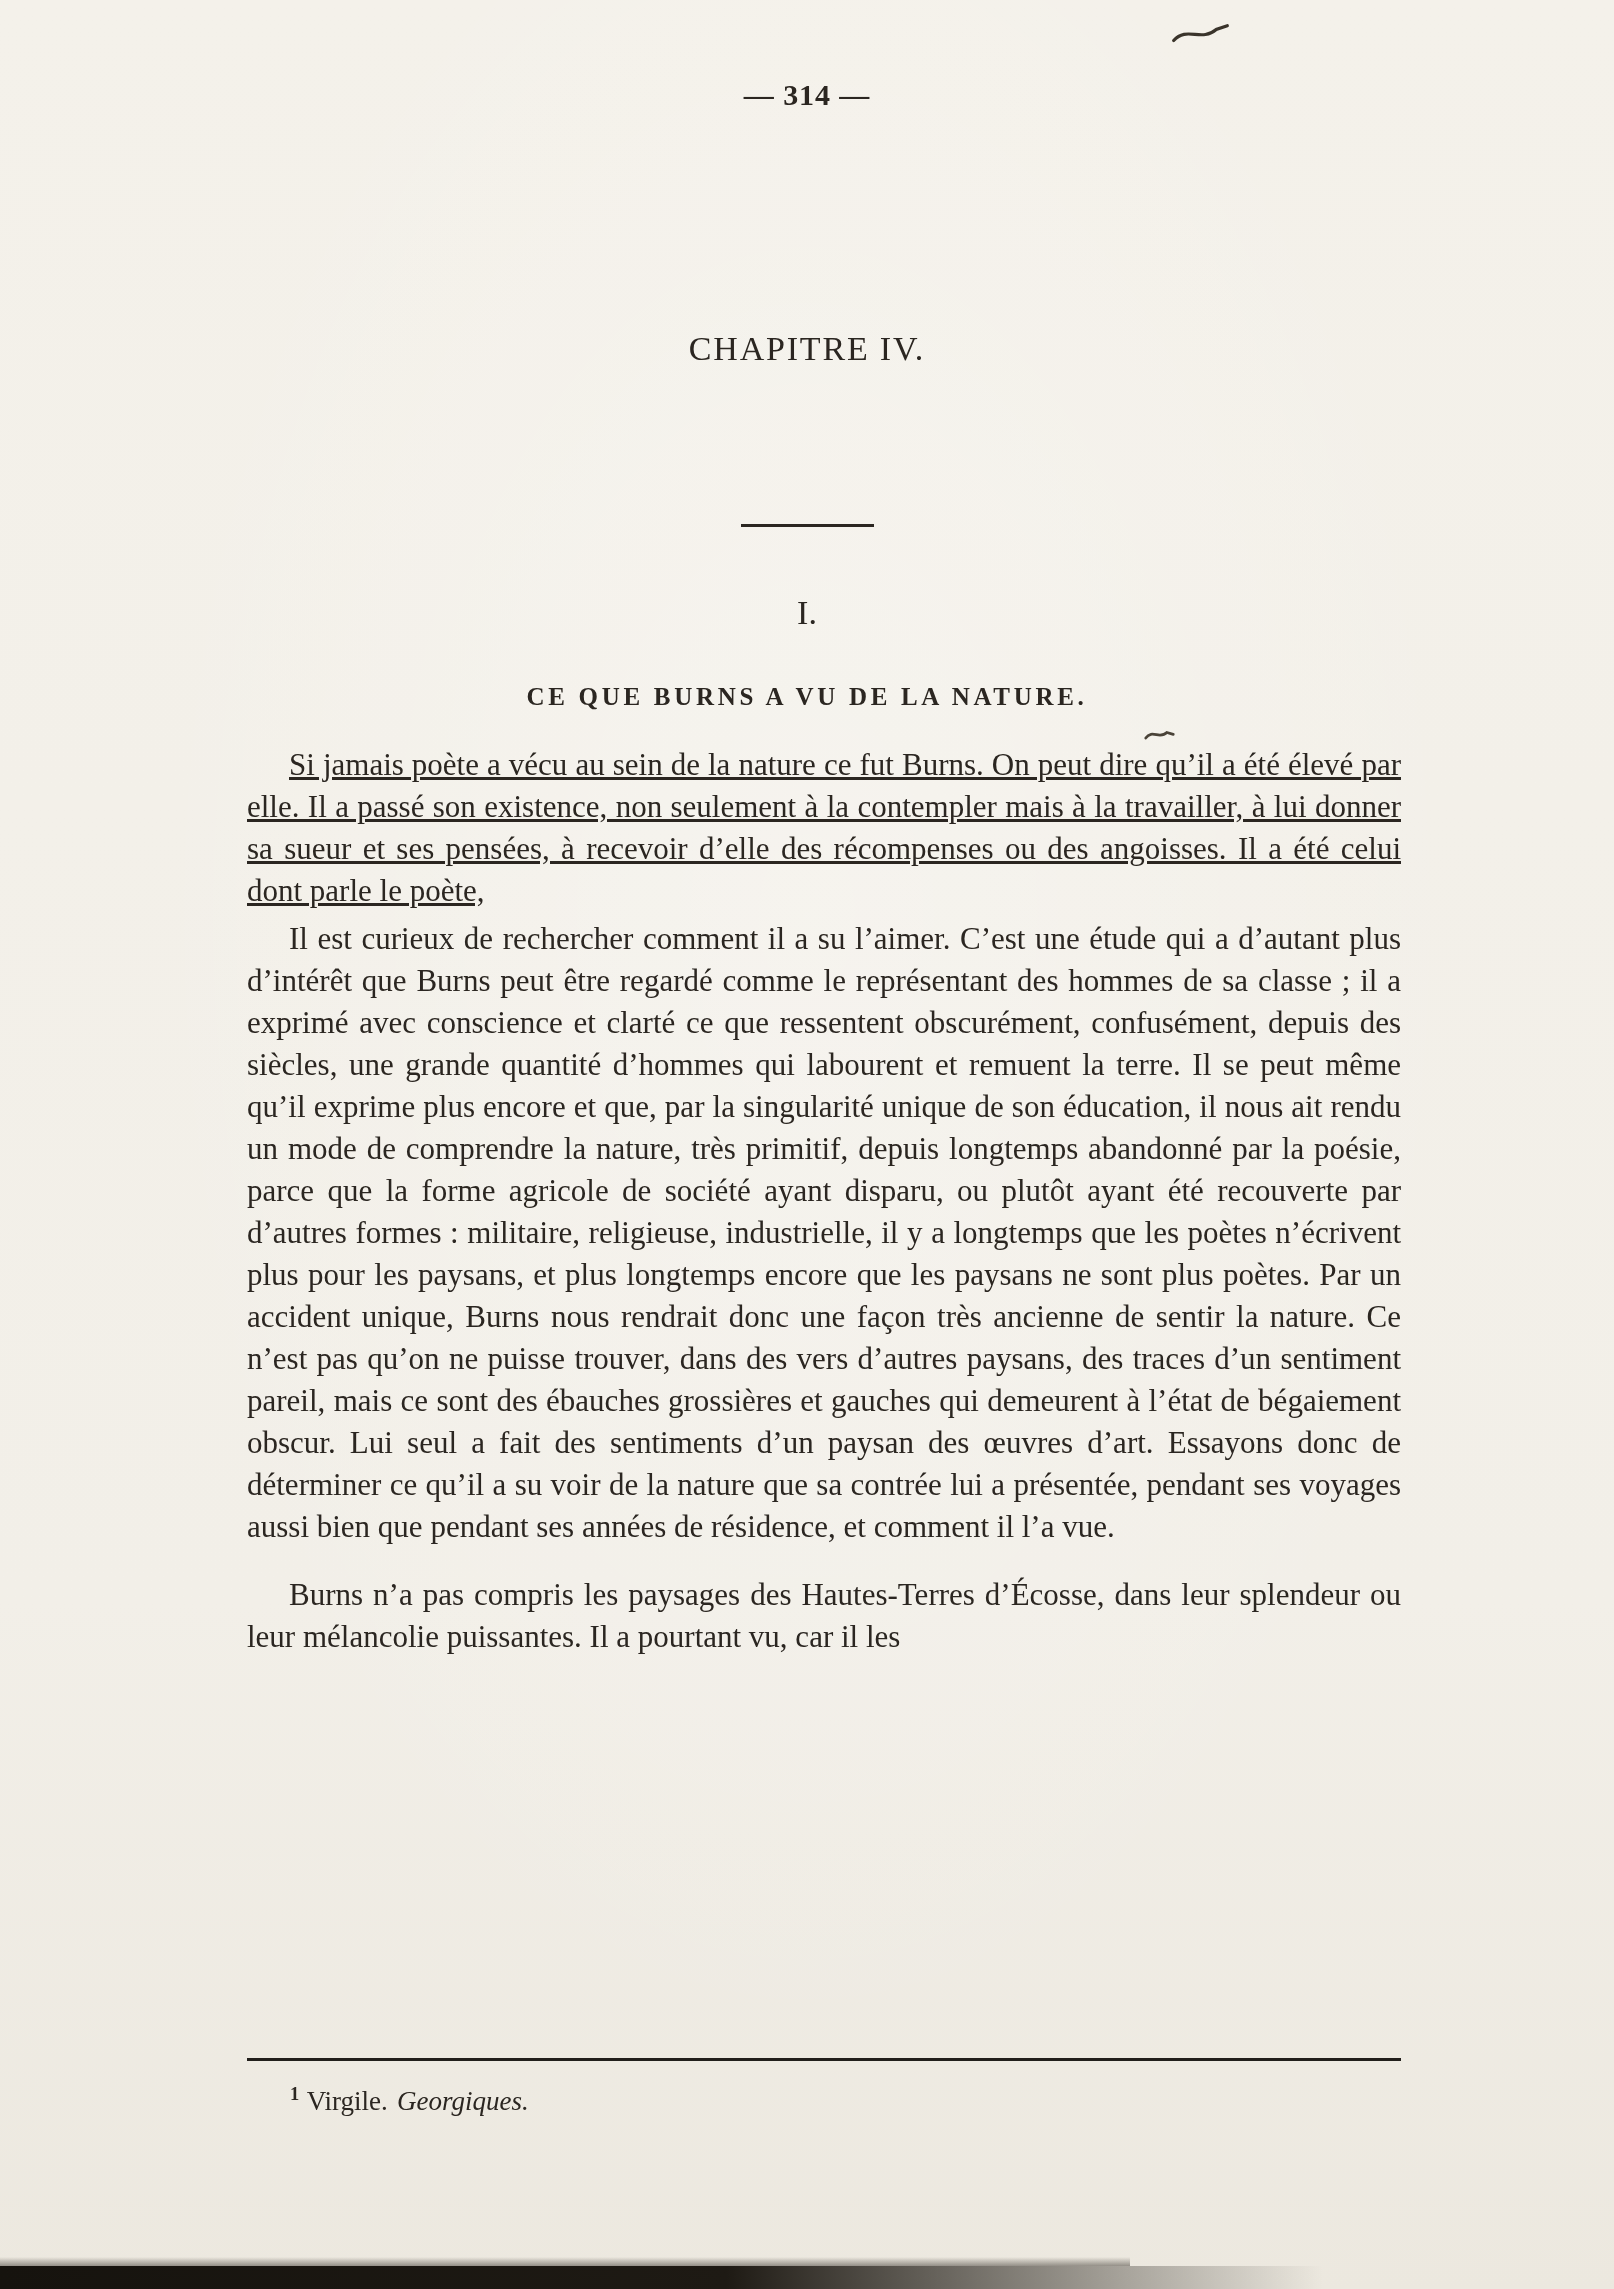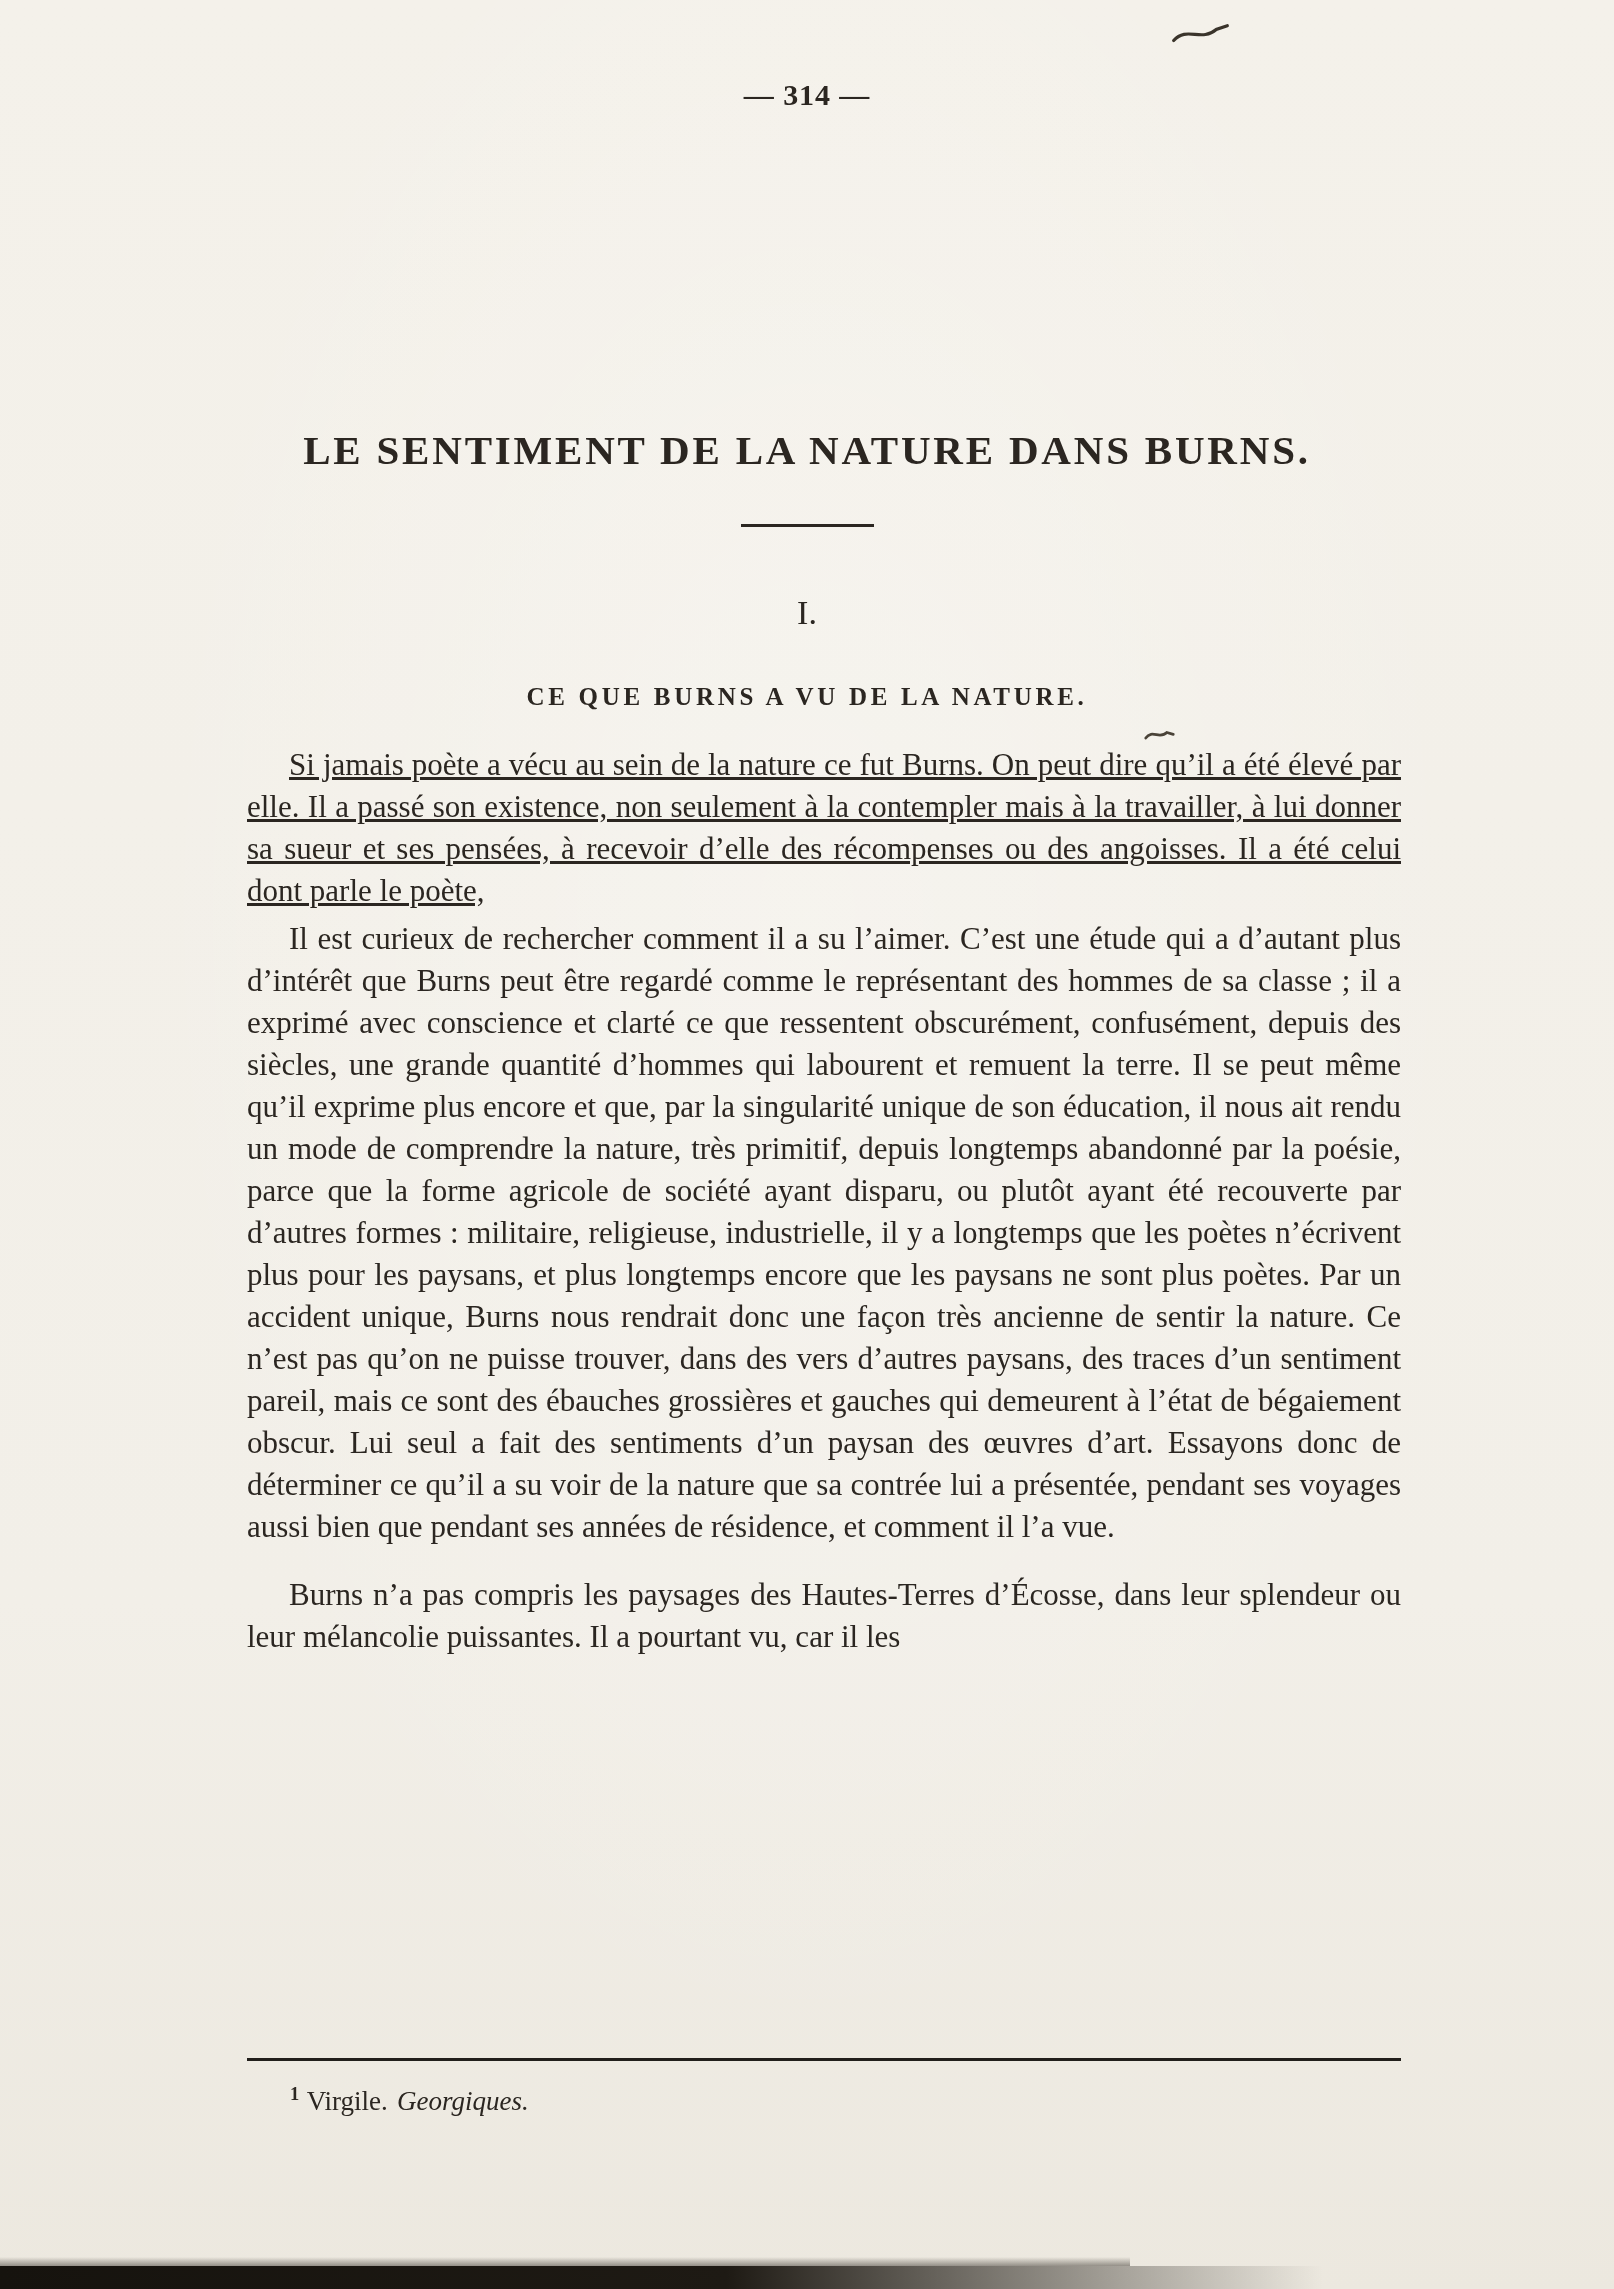--- a/index.html
+++ b/index.html
@@ -142,22 +142,22 @@
 <body>
 
 <div class="scan">
 
   <div class="centered page-number">— 314 —</div>
 
   <svg class="ink-mark mark-top-right" width="61" height="26" viewBox="0 0 66 28">
     <path d="M4 20 C 18 4, 34 22, 50 8 L 62 4" stroke="#3a342b" stroke-width="3.5" fill="none" stroke-linecap="round"></path>
   </svg>
 
+  <div class="centered chapter">CHAPITRE IV.</div>
 
-  <div class="centered title">LE SENTIMENT DE LA NATURE DANS BURNS.</div>
 
   <div class="title-rule"></div>
 
   <div class="centered section-num">I.</div>
 
   <div class="centered section-title">CE QUE BURNS A VU DE LA NATURE.</div>
 
   <svg class="ink-mark mark-over-burns" width="33" height="16.6" viewBox="0 0 36 18">
     <path d="M3 12 C 10 2, 18 14, 26 6 L 33 8" stroke="#4a4338" stroke-width="3" fill="none" stroke-linecap="round"></path>
   </svg>

